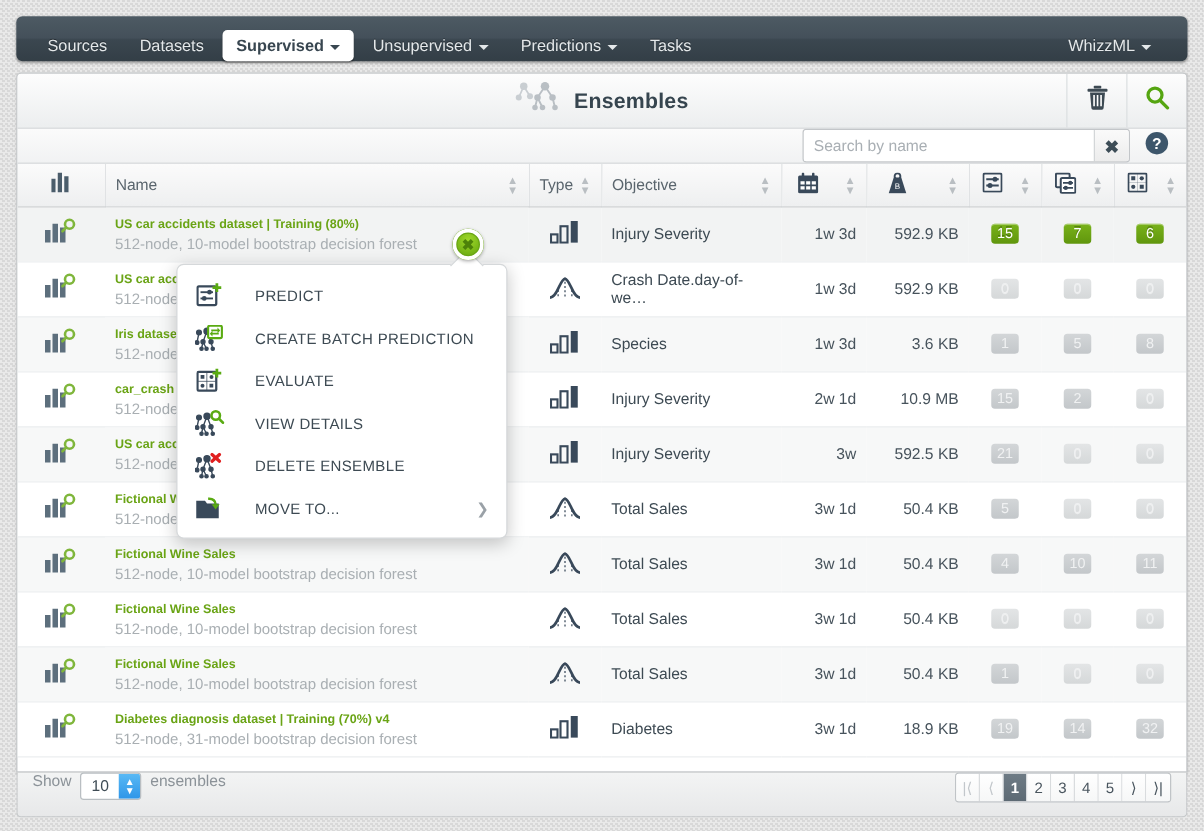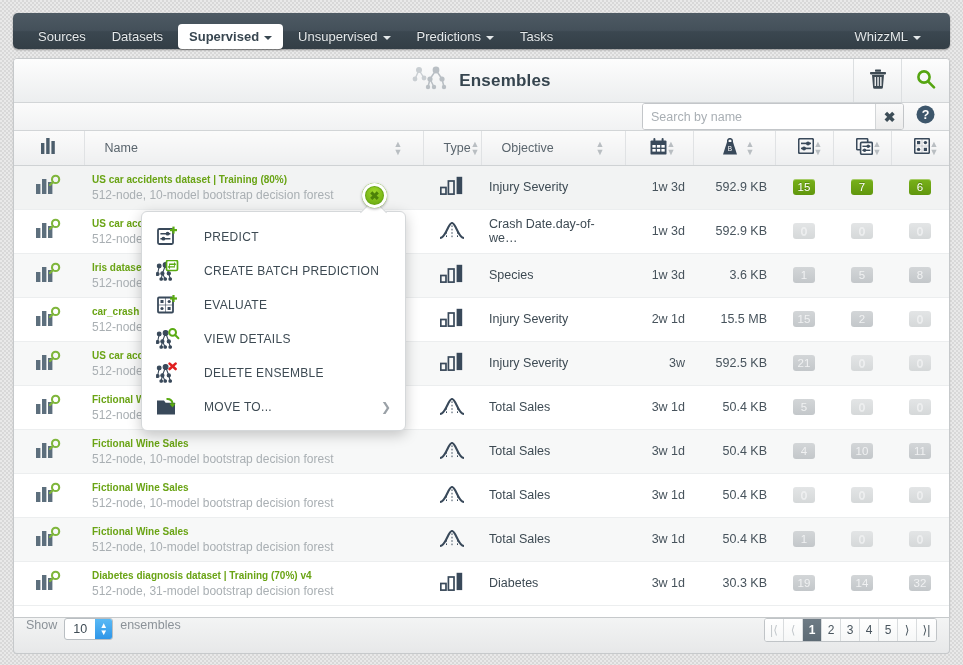--- a/index.html
+++ b/index.html
@@ -68,21 +68,21 @@
     background:linear-gradient(to bottom,#fafafa,#ececec); border-left:1px solid #d3d6d8;
     color:#3d4d57; font-size:14px; cursor:pointer; font-weight:bold;}
   .help-icon{ cursor:pointer; }
 
   
   table{ width:100%; border-collapse:collapse; table-layout:fixed; }
   thead th{
     height:34px; background:linear-gradient(to bottom,#fbfbfb,#eeeff0);
     border-bottom:1px solid #cfd2d4; border-right:1px solid #e0e2e4;
     font-size:12.5px; font-weight:normal; color:#5a656d; text-align:left;
-    padding:0 20px; position:relative; cursor:pointer;
+    padding:0 8px; position:relative; cursor:pointer;
   }
   thead th .th-inner{ display:flex; align-items:center; height:100%; }
   thead th.center .th-inner{ justify-content:center; }
   .sort{ margin-left:auto; color:#b9bec2; font-size:9px; line-height:8px; text-align:center;
     display:flex; flex-direction:column; }
   tbody td{
     border-bottom:1px solid #eceeef; font-size:12.5px; color:#3d4a53;
     padding:0 8px; height:44px; vertical-align:middle;
   }
   tbody tr:nth-child(odd){ background:#f7f8f8; }
@@ -495,21 +495,21 @@
               <div class="name">car_crash</div>
               <div class="sub">512-node, 10-model bootstrap decision forest</div>
             </td>
             <td class="icon-col"><span><svg width="24" height="19" viewBox="0 0 24 19">
                   <rect x="0.8" y="11.5" width="5.2" height="6.6" fill="none" stroke="#39495a" stroke-width="1.7"></rect>
                   <rect x="8.4" y="5" width="5.6" height="13.1" fill="none" stroke="#39495a" stroke-width="1.7"></rect>
                   <rect x="16.6" y="0.8" width="5.6" height="17.3" fill="#39495a"></rect>
                 </svg></span></td>
             <td>Injury Severity</td>
             <td class="num">2w 1d</td>
-            <td class="num">15.5 MB</td>
+            <td class="num">10.9 MB</td>
             <td class="badge-col"><span class="badge mid">15</span></td>
             <td class="badge-col"><span class="badge mid">2</span></td>
             <td class="badge-col"><span class="badge off">0</span></td>
           </tr>
           <tr>
             <td class="icon-col"><span><svg width="28" height="24" viewBox="0 0 28 24">
                   <g fill="#5d6f7d">
                     <rect x="1" y="10" width="4.4" height="10"></rect>
                     <rect x="7" y="5" width="4.4" height="15"></rect>
                     <rect x="13" y="8" width="4.4" height="12"></rect>
@@ -663,21 +663,21 @@
               <div class="name">Diabetes diagnosis dataset | Training (70%) v4</div>
               <div class="sub">512-node, 31-model bootstrap decision forest</div>
             </td>
             <td class="icon-col"><span><svg width="24" height="19" viewBox="0 0 24 19">
                   <rect x="0.8" y="11.5" width="5.2" height="6.6" fill="none" stroke="#39495a" stroke-width="1.7"></rect>
                   <rect x="8.4" y="5" width="5.6" height="13.1" fill="none" stroke="#39495a" stroke-width="1.7"></rect>
                   <rect x="16.6" y="0.8" width="5.6" height="17.3" fill="#39495a"></rect>
                 </svg></span></td>
             <td>Diabetes</td>
             <td class="num">3w 1d</td>
-            <td class="num">30.3 KB</td>
+            <td class="num">18.9 KB</td>
             <td class="badge-col"><span class="badge mid">19</span></td>
             <td class="badge-col"><span class="badge mid">14</span></td>
             <td class="badge-col"><span class="badge mid">32</span></td>
           </tr>
         </tbody>
     </table>
   </div>
 
   <div class="closebtn">✖</div>
 

